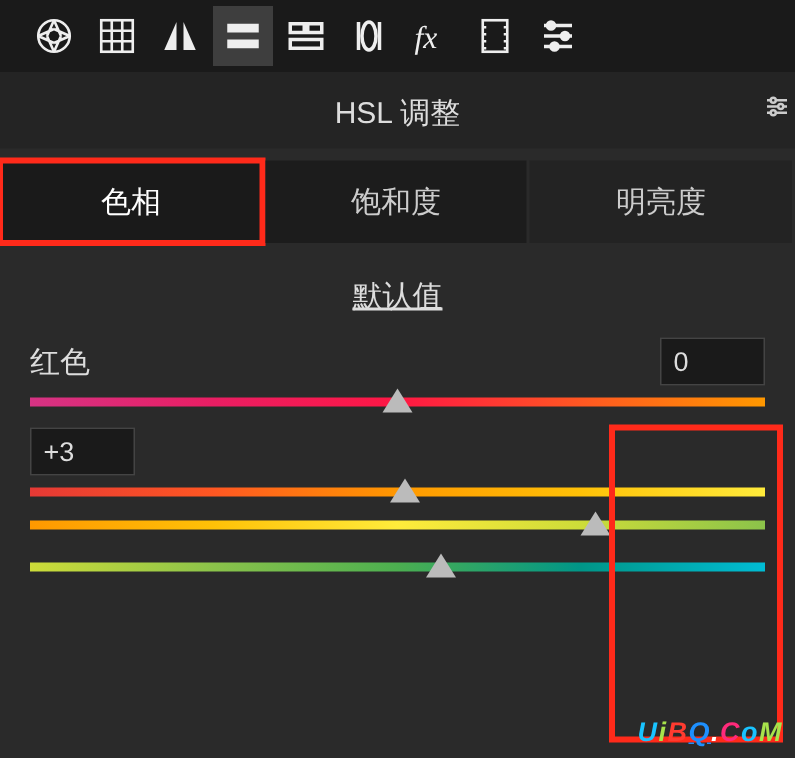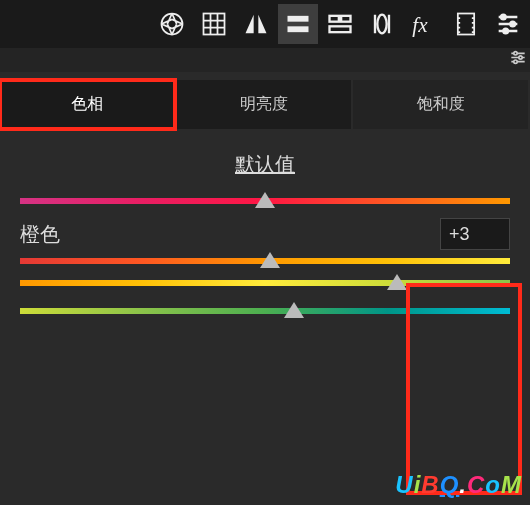--- a/index.html
+++ b/index.html
@@ -10,23 +10,22 @@
     font-family: "Microsoft YaHei", Arial, sans-serif;
     color: #ccc;
     overflow: hidden;
     position: relative;
   }
   .toolbar {
     display: flex;
     align-items: center;
     background: #1a1a1a;
     height: 48px;
-    padding: 0 2px;
+    padding: 0 16px;
     gap: 2px;
-    justify-content: flex-end;
   }
   .tool-btn {
     width: 40px;
     height: 40px;
     display: flex;
     align-items: center;
     justify-content: center;
     color: #eee;
     cursor: pointer;
   }
@@ -51,21 +50,21 @@
   }
   .tabs {
     display: flex;
     background: #2a2a2a;
     margin: 8px 0 4px;
   }
   .tab {
     flex: 1;
     text-align: center;
     padding: 14px 0;
-    font-size: 16px;
+    font-size: 20px;
     color: #ccc;
     cursor: pointer;
     background: #1c1c1c;
     margin-right: 2px;
   }
   .tab:last-child { background: #232323; }
   .tab.active {
     background: #1a1a1a;
     color: #fff;
   }
@@ -143,21 +142,21 @@
     height: 212px;
     right: 8px;
     top: 283px;
     pointer-events: none;
   }
   .watermark {
     position: absolute;
     right: 8px;
     bottom: 6px;
     font-weight: bold;
-    font-size: 24px;
+    font-size: 18px;
     font-style: italic;
     letter-spacing: 1px;
   }
   .watermark .u { color: #19c3ff; }
   .watermark .i { color: #a7e34b; }
   .watermark .b { color: #ff3b30; }
   .watermark .q { color: #1e90ff; text-decoration: underline; }
   .watermark .c { color: #ff2a7a; }
   .watermark .o { color: #19c3ff; }
   .watermark .m { color: #a7e34b; }
@@ -218,52 +217,56 @@
     <svg viewBox="0 0 24 24" fill="none" stroke="#eee" stroke-width="2">
         <path d="M4 6h16M4 12h16M4 18h16"></path>
         <circle cx="8" cy="6" r="2" fill="#eee"></circle>
         <circle cx="16" cy="12" r="2" fill="#eee"></circle>
         <circle cx="10" cy="18" r="2" fill="#eee"></circle>
       </svg>
   </div>
 </div>
 
 <div class="panel-title">
+  <span>HSL 调整</span>
   <span class="settings-icon">
     <svg width="20" height="20" viewBox="0 0 24 24" fill="none" stroke="#ccc" stroke-width="2">
         <path d="M4 7h16M4 12h16M4 17h16"></path>
         <circle cx="9" cy="7" r="2" fill="#2a2a2a"></circle>
         <circle cx="15" cy="12" r="2" fill="#2a2a2a"></circle>
         <circle cx="9" cy="17" r="2" fill="#2a2a2a"></circle>
       </svg>
   </span>
 </div>
 
 <div class="tabs">
   <div class="tab active highlight-red">色相</div>
+  <div class="tab">饱和度</div>
   <div class="tab">明亮度</div>
-  <div class="tab">饱和度</div>
 </div>
 
 <div class="default-link">
   <span>默认值</span>
 </div>
 
 <div class="sliders">
 
   <div class="slider-row">
+    <div class="slider-head">
+      <span class="slider-label">红色</span>
+      <input class="slider-value" value="0" style="">
+    </div>
     <div class="slider-track">
       <div class="gradient-bar grad-red"></div>
       <div class="slider-thumb" style="left:50%"></div>
     </div>
   </div>
 
   <div class="slider-row">
     <div class="slider-head">
-      <span class="slider-label">橙色</span>
       <input class="slider-value" value="+3" style="">
     </div>
     <div class="slider-track">
       <div class="gradient-bar grad-orange"></div>
       <div class="slider-thumb" style="left:51%"></div>
     </div>
   </div>
 
   <div class="slider-row">
     <div class="slider-track">

